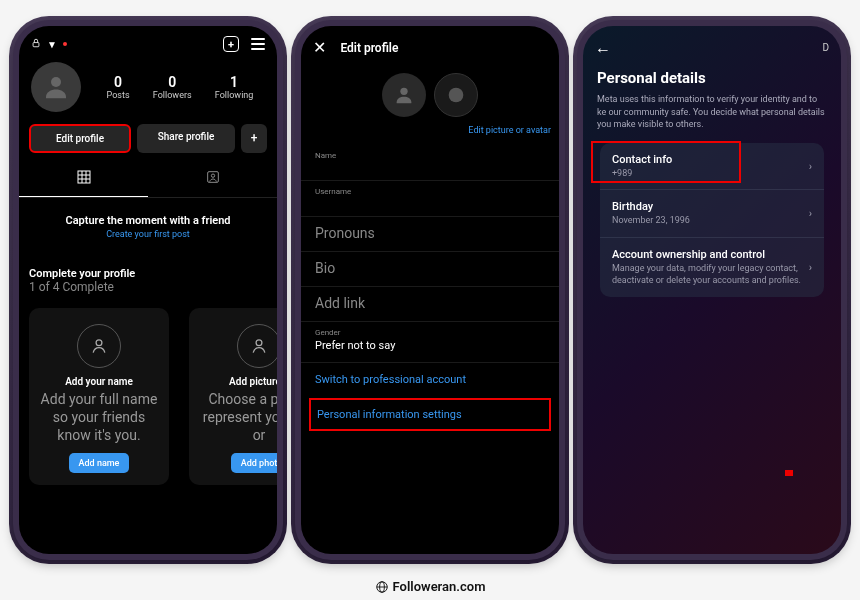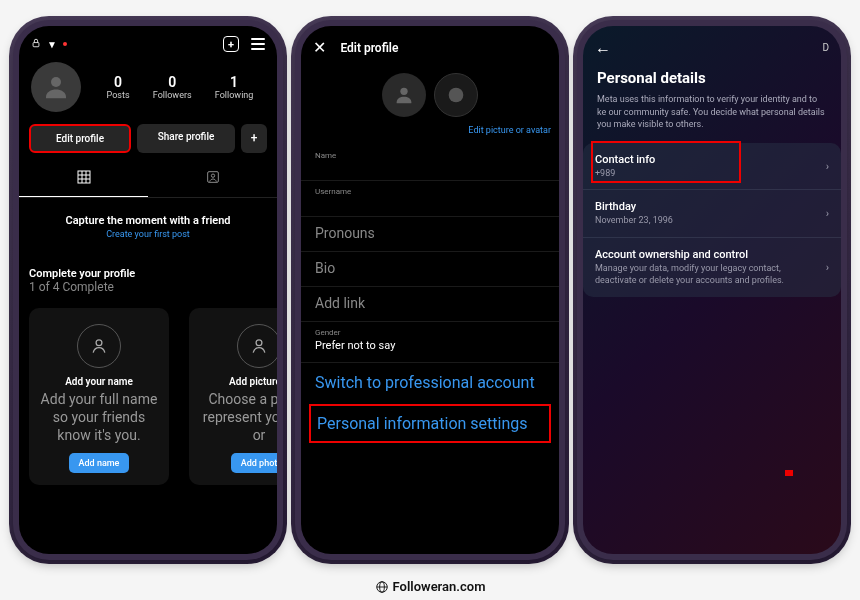--- a/index.html
+++ b/index.html
@@ -60,29 +60,29 @@
   .hdr-title { font-size:12px; font-weight:600; }
   .avatars2 { display:flex; gap:8px; justify-content:center; padding:8px 0 2px; }
   .av2 { width:44px; height:44px; border-radius:50%; background:#2a2a2a; display:flex; align-items:center; justify-content:center; }
   .av2.second { background:#1a1a1a; border:1px solid #333; }
   .av2 svg { width:22px; height:22px; }
   .edit-link { text-align:right; font-size:9px; color:#3897f0; padding:6px 8px 10px; }
   .field { padding:6px 14px; border-bottom:1px solid #1a1a1a; }
   .field-label { font-size:8px; color:#888; }
   .field-value { font-size:11px; color:#fff; padding:2px 0 4px; min-height:14px; }
   .field.single .field-value { color:#888; font-size:14px; }
-  .link-row { padding:10px 14px; font-size:16px; color:#3897f0; }
+  .link-row { padding:10px 14px; font-size:11px; color:#3897f0; }
   .redbox2 { border:2.5px solid #e00; margin:2px 8px; padding:8px 6px; }
 
   
   .hdr3 { display:flex; align-items:center; padding:12px 12px 8px; justify-content:space-between; }
   .back { font-size:16px; }
   .title3 { font-size:15px; font-weight:700; padding:4px 14px 6px; }
   .desc3 { font-size:9px; color:#aab; line-height:1.4; padding:0 14px 12px; }
-  .panel { background:rgba(40,50,70,0.5); margin:0 0; border-radius:10px; overflow:hidden; }
+  .panel { background:rgba(40,50,70,0.5); margin:0 17px; border-radius:10px; overflow:hidden; }
   .item3 { padding:10px 12px; border-bottom:1px solid rgba(100,110,130,0.25); display:flex; align-items:flex-start; justify-content:space-between; gap:6px; }
   .item3:last-child { border-bottom:none; }
   .item3-left { flex:1; }
   .item3-title { font-size:11px; font-weight:500; }
   .item3-sub { font-size:9px; color:#99a; margin-top:2px; line-height:1.3; }
   .chev3 { color:#99a; font-size:11px; align-self:center; }
   .redbox3 { position:absolute; border:2.5px solid #e00; }
   .tiny-red { position:absolute; width:8px; height:6px; background:#e00; }
 
   .footer { position:absolute; bottom:6px; left:0; right:0; text-align:center; font-size:13px; font-weight:600; color:#111; display:flex; align-items:center; justify-content:center; gap:4px; }

